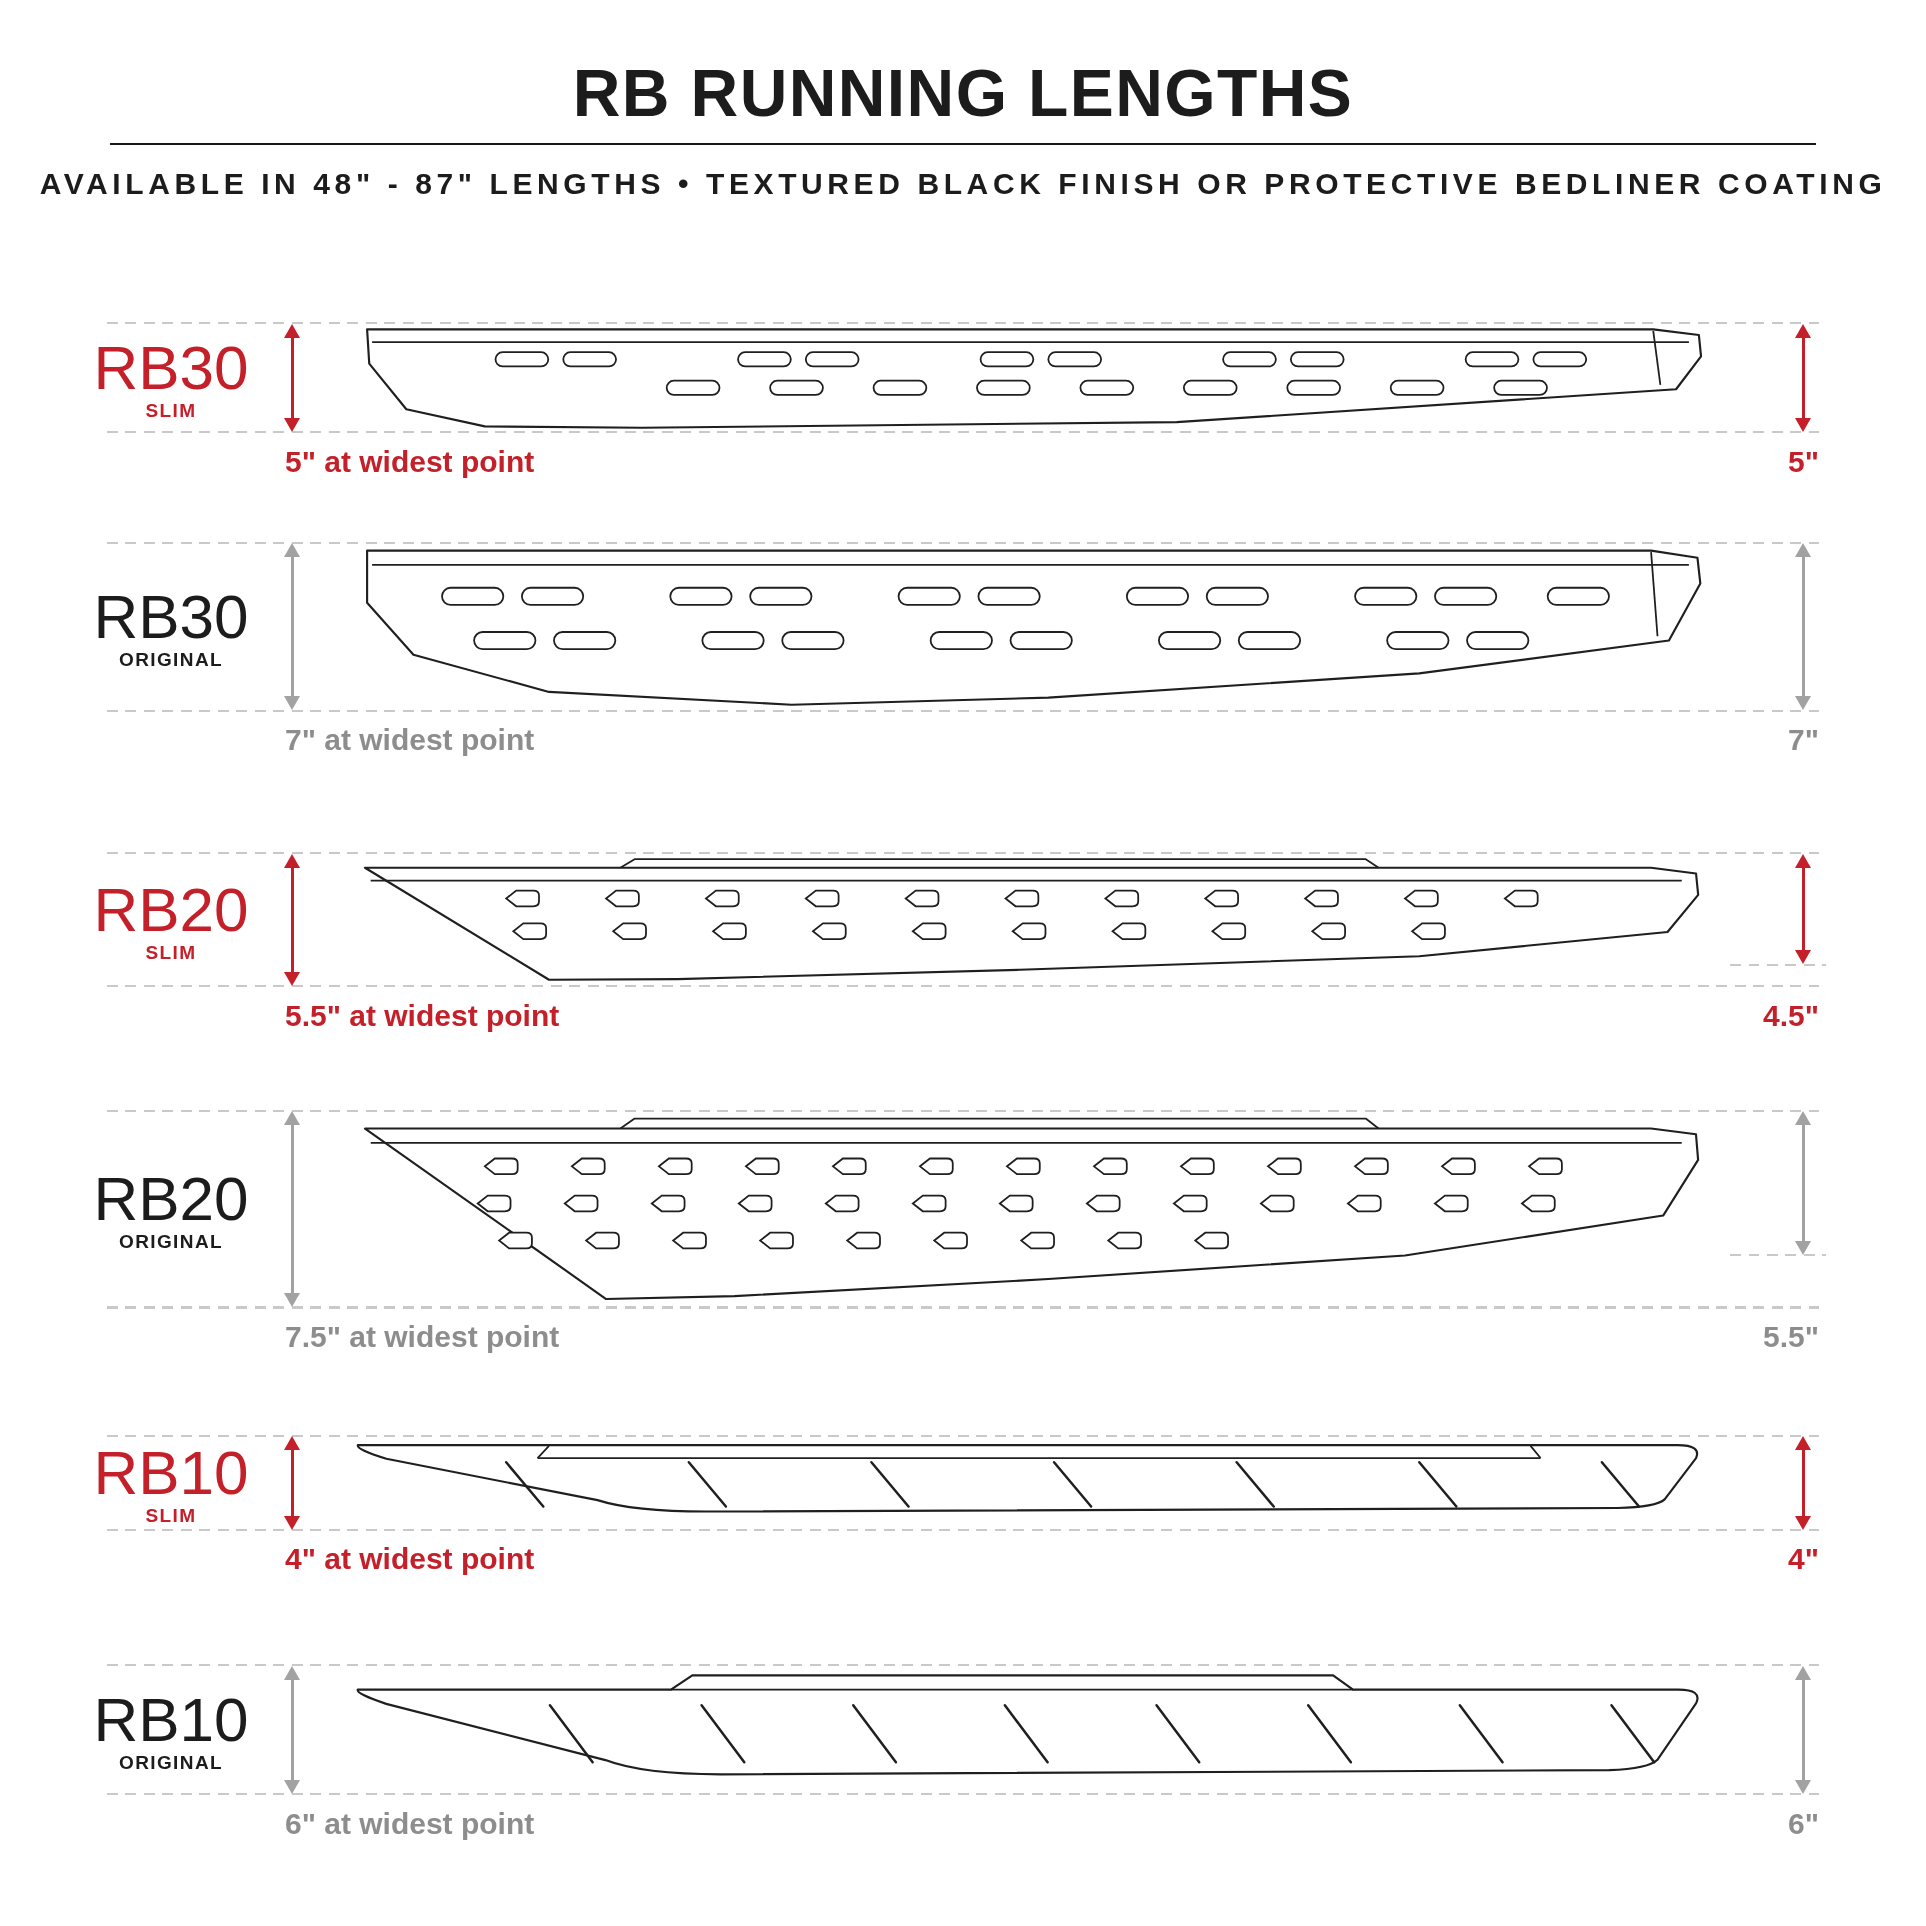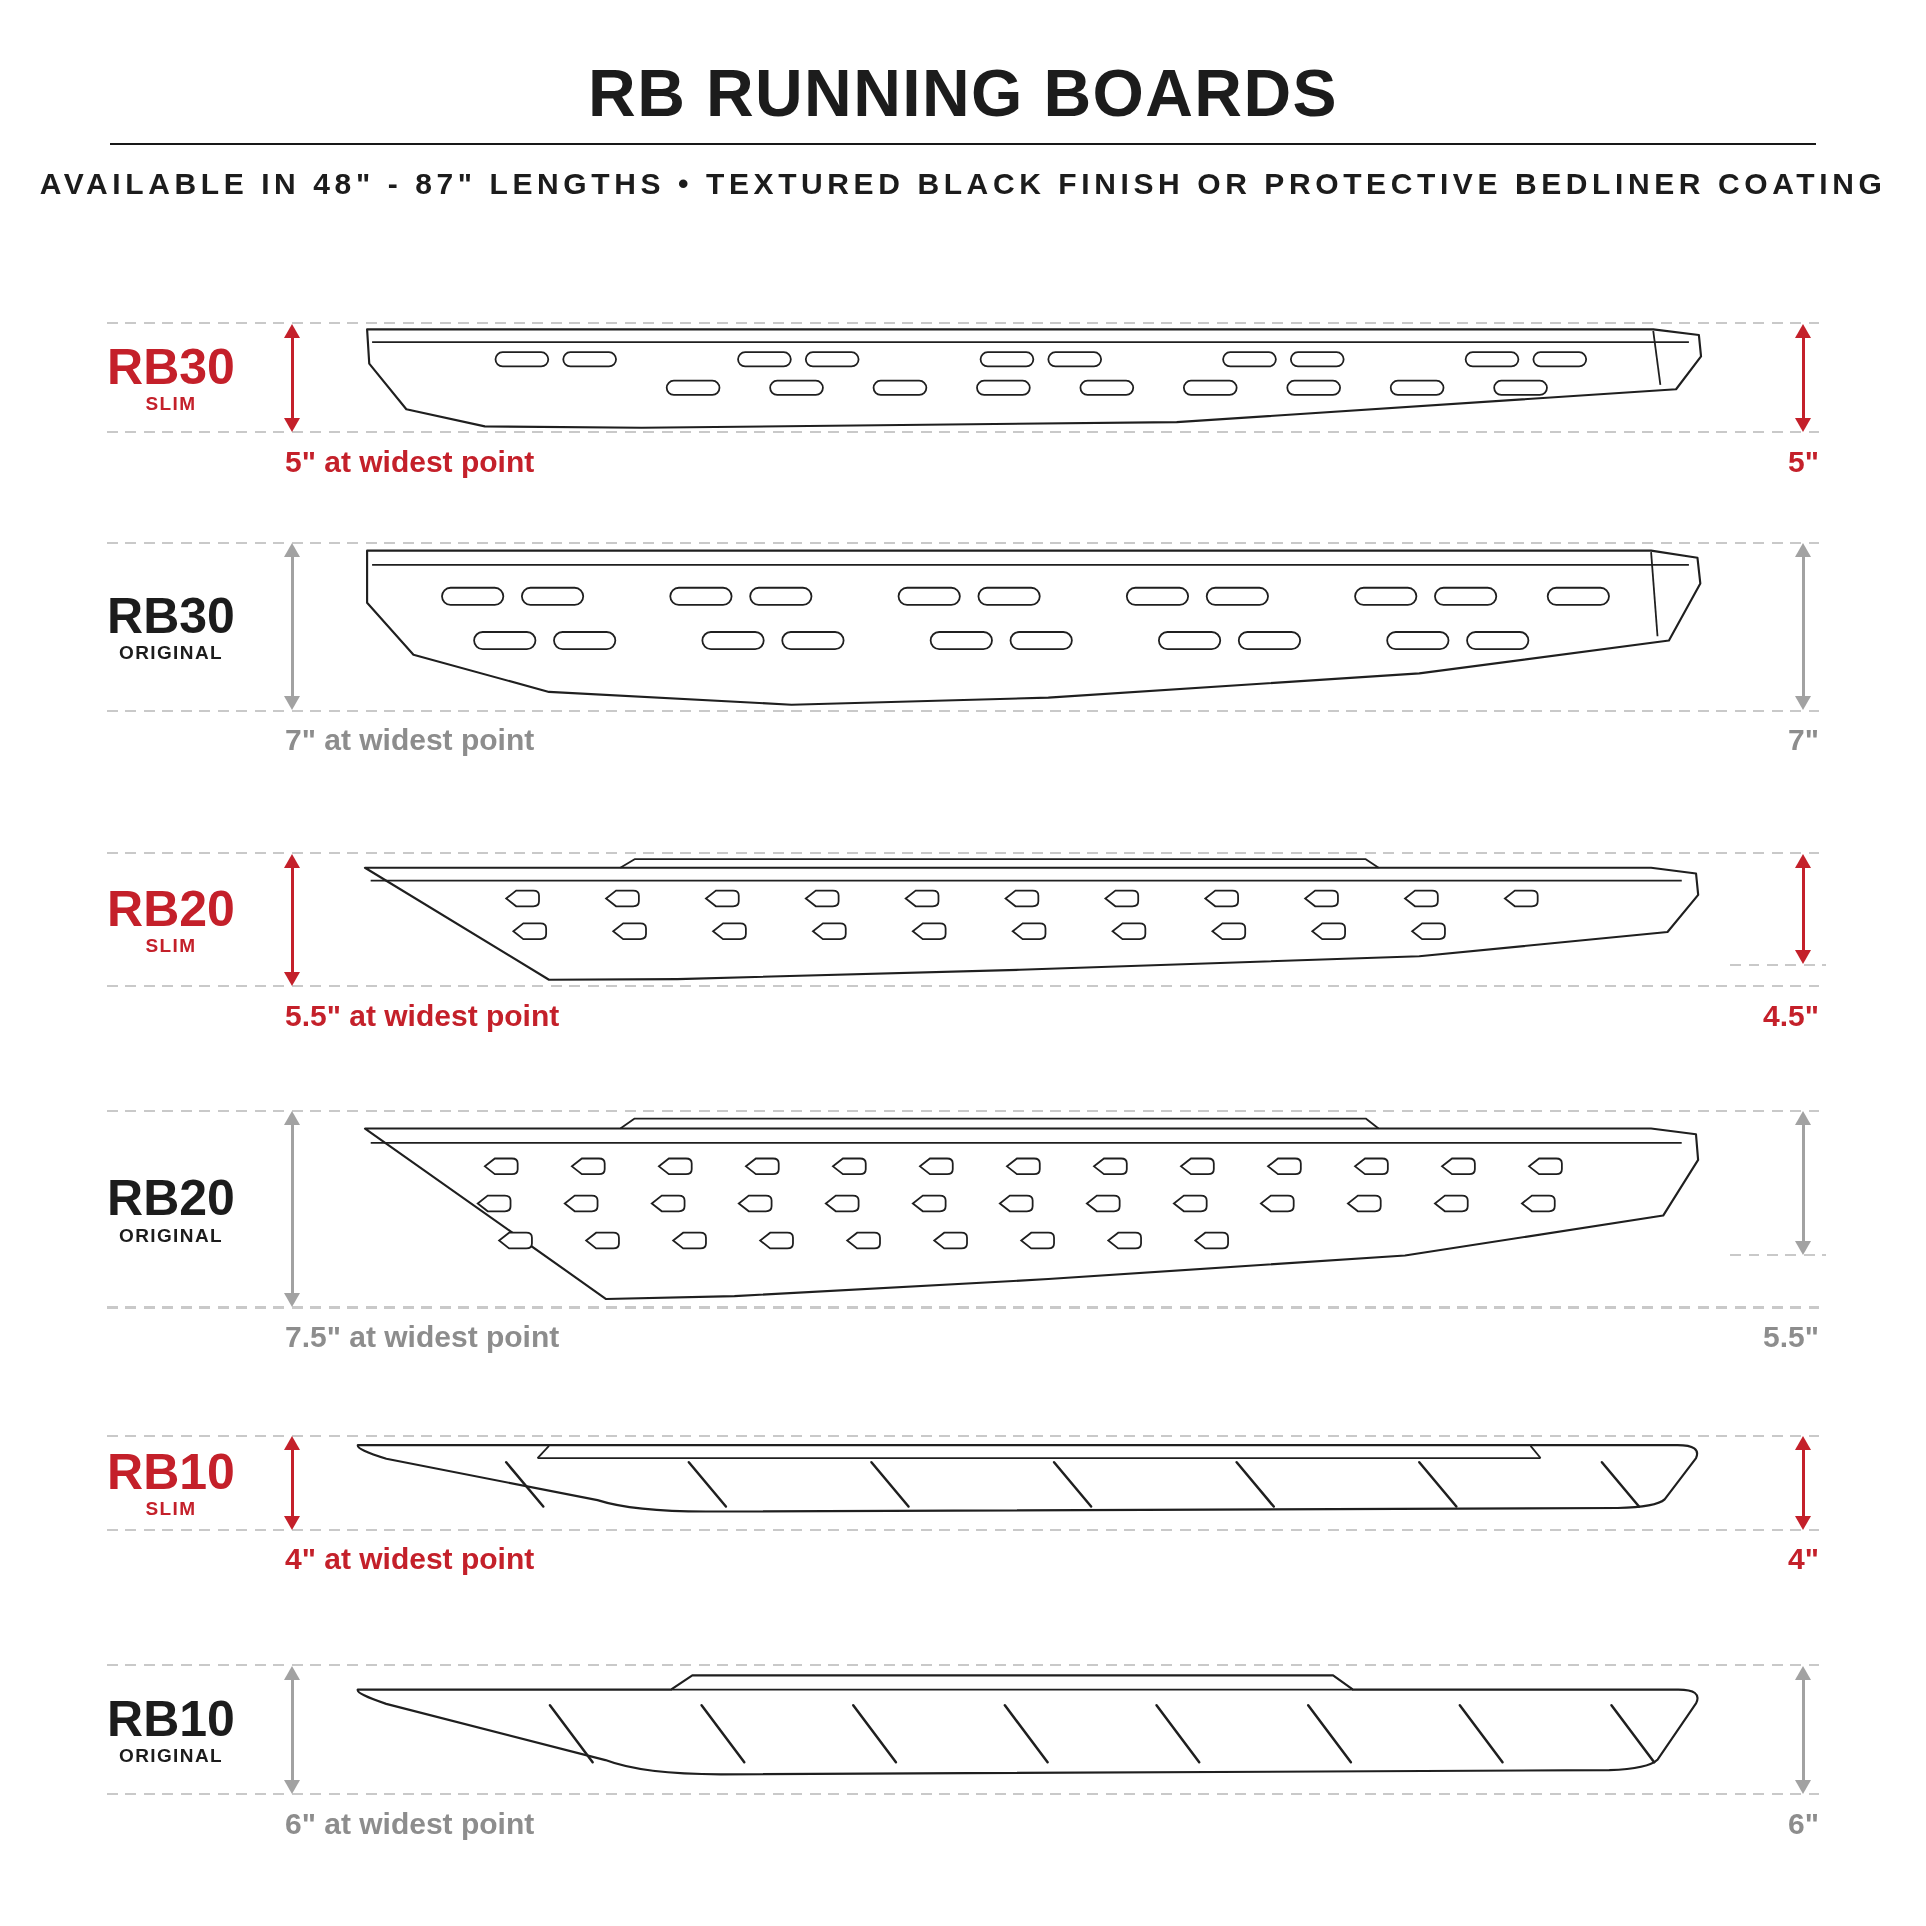--- a/index.html
+++ b/index.html
@@ -25,21 +25,21 @@
   .row-m1{margin-bottom:57px;} .row-m2{margin-bottom:89px;} .row-m3{margin-bottom:71px;}
   .row-m4{margin-bottom:75px;} .row-m5{margin-bottom:82px;} .row-m6{margin-bottom:0;}
 
   .dashline{position:absolute; left:107px; right:107px; height:2.1px;
     background:repeating-linear-gradient(90deg, var(--dash) 0 10.7px, transparent 10.7px 18.5px);}
   .dashline.top{top:0;} .dashline.bottom{bottom:0;}
   .enddash{position:absolute; right:100px; width:96px; height:2.1px;
     background:repeating-linear-gradient(90deg, var(--dash) 0 10.7px, transparent 10.7px 18.5px);}
 
   .label{position:absolute; left:84px; width:174px; top:50%; transform:translateY(-50%); text-align:center;}
-  .model{font-size:50px; font-weight:700; line-height:1.05;}
+  .model{font-size:62px; font-weight:400; line-height:1.05;}
   .variant{font-size:19px; font-weight:700; letter-spacing:1.4px; line-height:1.15;}
   .slim-row .model,.slim-row .variant{color:var(--red);}
   .orig-row .model,.orig-row .variant{color:var(--ink);}
 
   .varrow{position:absolute; width:17px; top:1.4px; bottom:1.4px;}
   .varrow.left{left:284px;}
   .varrow.right{right:114px;}
   .varrow .shaft{position:absolute; left:7.1px; width:2.9px; top:11.4px; bottom:11.4px; background:currentColor;}
   .varrow::before{content:""; position:absolute; top:0; left:0;
     border-left:8.6px solid transparent; border-right:8.6px solid transparent; border-bottom:14.3px solid currentColor;}
@@ -72,21 +72,21 @@
     <rect id="slotB" width="86" height="24" rx="12"></rect>
     <path id="slotC" d="M14,0 H38 Q46,0 46,7 V15 Q46,22 38,22 H14 L0,11 Z"></path>
     <path id="slashA" d="M0,0 L52,62"></path>
     <path id="slashB" d="M0,0 L60,80"></path>
   </defs>
 </svg>
 
 <div class="page">
 
   <header class="header">
-    <div class="title">RB RUNNING BOARDS</div>
+    <div class="title">RB RUNNING LENGTHS</div>
     <div class="rule"></div>
     <div class="subtitle">AVAILABLE IN 48" - 87" LENGTHS  •  TEXTURED BLACK FINISH OR PROTECTIVE BEDLINER COATING</div>
   </header>
 
   <div class="rows">
 
     <section class="row slim-row r1 row-m1">
       <div class="band band-r1">
         <div class="dashline top"></div>
         <div class="dashline bottom"></div>

